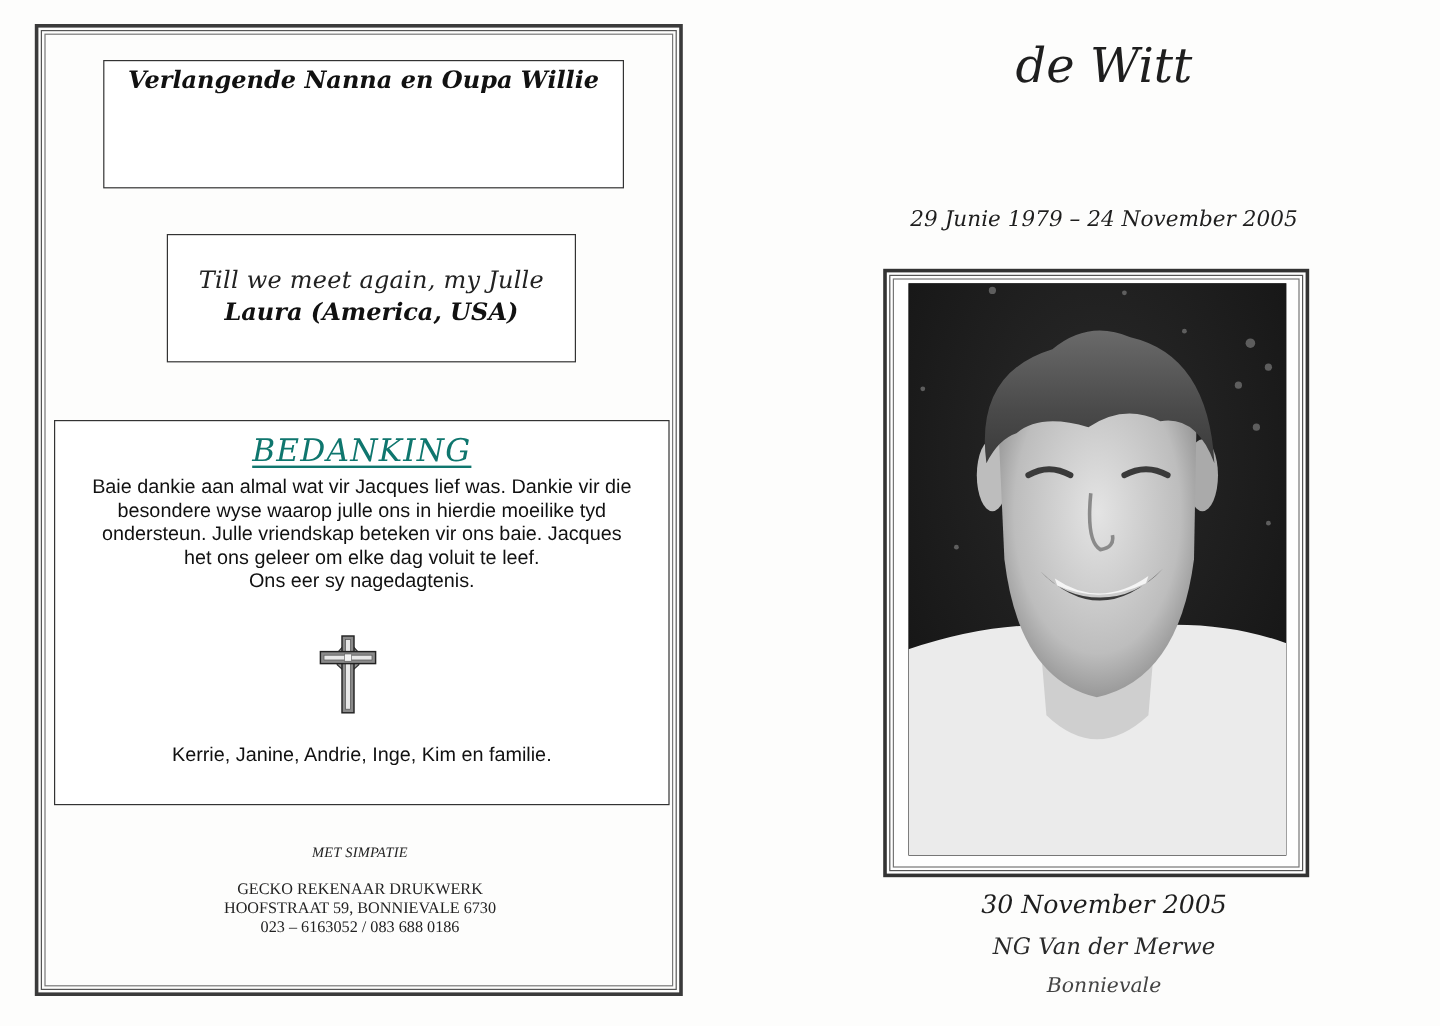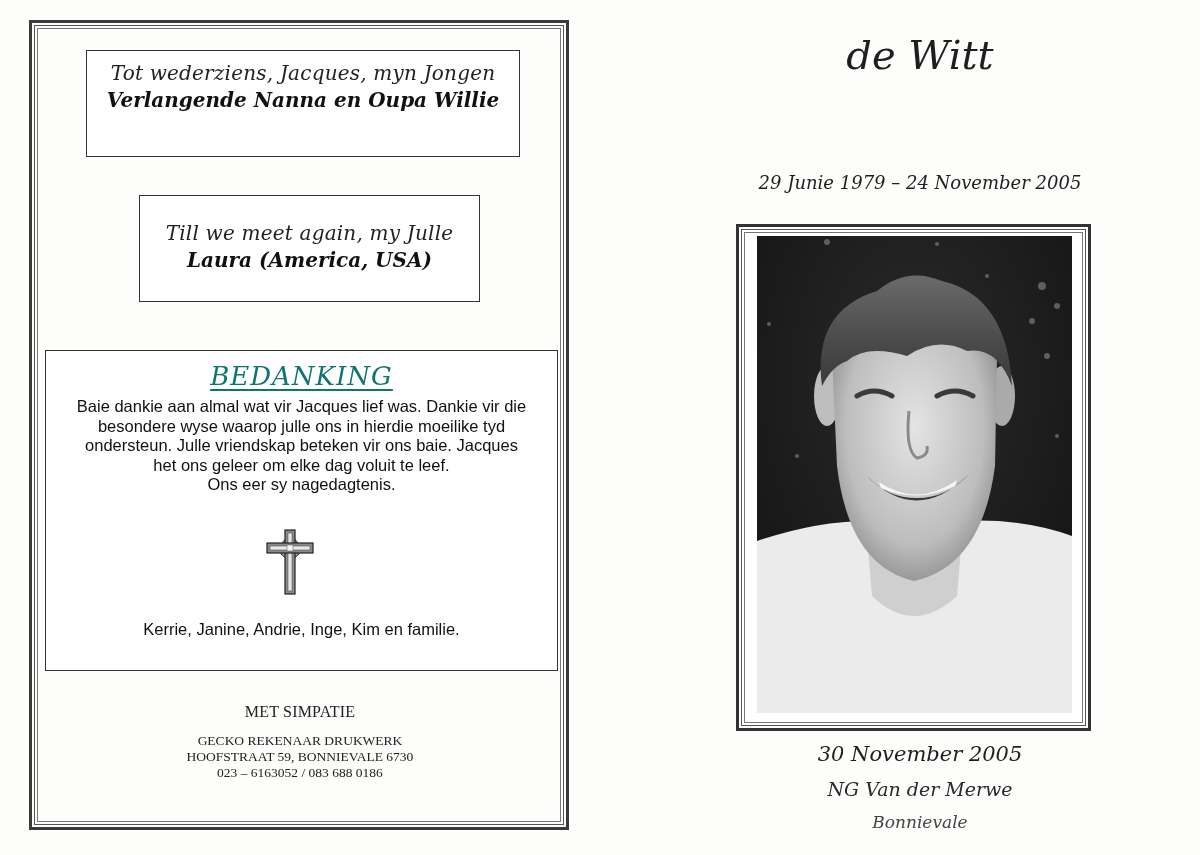--- a/index.html
+++ b/index.html
@@ -54,21 +54,21 @@
   }
   .cross { left: 265px; top: 528px; width: 50px; height: 68px; }
   .signoff {
     left: 46px; width: 511px; top: 620px; text-align: center;
     font-family: "Liberation Sans", sans-serif; font-size: 16.5px; color: #111;
   }
   .printer {
     left: 30px; width: 540px; text-align: center;
     font-family: "Liberation Serif", serif; color: #222;
   }
-  .met-simpatie { top: 703px; font-size: 16px; letter-spacing: 0.2px; }
+  .met-simpatie { top: 703px; font-style: italic; font-size: 12px; letter-spacing: 0.2px; }
   .printer-lines { top: 733px; font-size: 13.5px; line-height: 16px; }
 
   
   .right-col { left: 680px; width: 480px; text-align: center; }
   .name-title {
     top: 32px; font-family: "DejaVu Serif", serif; font-style: italic;
     font-size: 40px; line-height: 46px; color: #1e1e1e; font-weight: normal;
   }
   .life-dates {
     top: 172px; font-family: "DejaVu Serif", serif; font-style: italic;
@@ -100,21 +100,20 @@
     top: 812px; font-family: "DejaVu Serif", serif; font-style: italic;
     font-size: 17px; color: #444;
   }
 </style>
 </head>
 <body>
 
 <div class="abs outer-frame"></div>
 
 <div class="abs box box1">
-  <div class="script script-light line-a">Tot wederziens, Jacques, myn Jongen</div>
   <div class="script script-bold line-b">Verlangende Nanna en Oupa Willie</div>
 </div>
 
 <div class="abs box box2">
   <div class="script script-light line-a">Till we meet again, my Julle</div>
   <div class="script script-bold line-b">Laura (America, USA)</div>
 </div>
 
 <div class="abs box box3">
   <div class="bedanking-title">BEDANKING</div>

